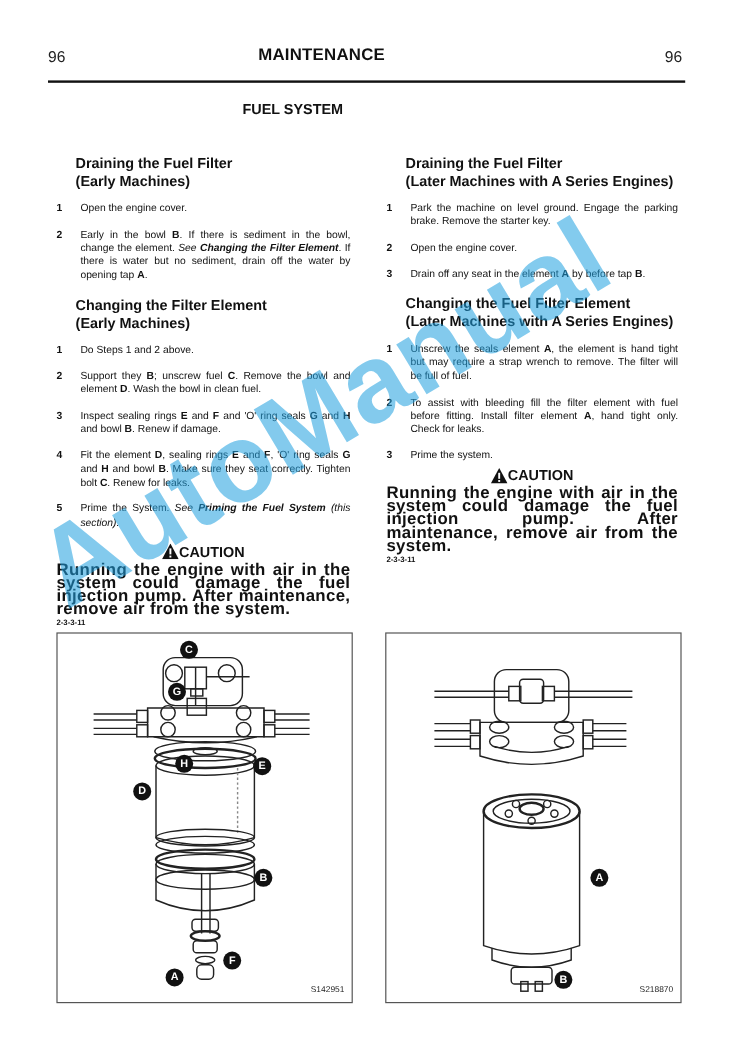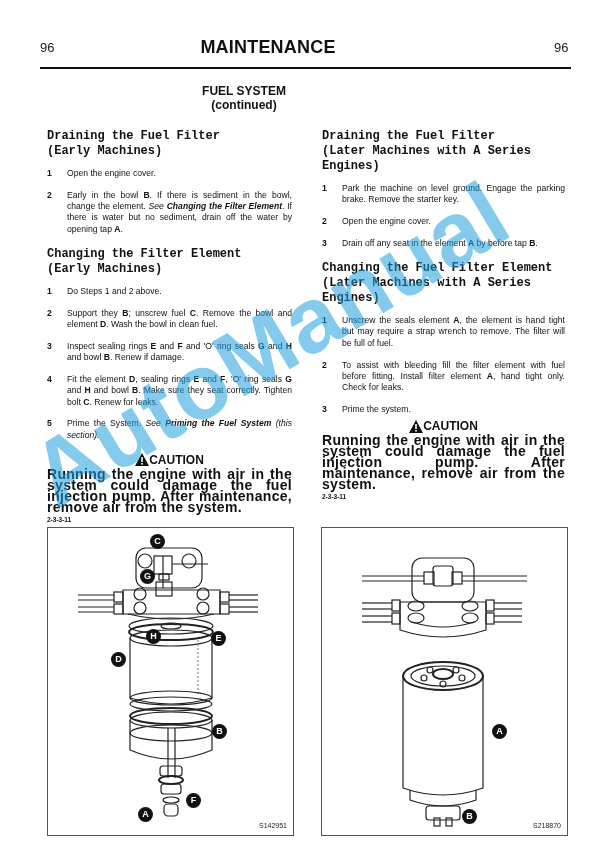--- a/index.html
+++ b/index.html
@@ -4,28 +4,28 @@
 <style>
   html, body { margin: 0; padding: 0; background: #ffffff; }
   body {
     width: 612px; height: 866px; position: relative; overflow: hidden;
     font-family: "Liberation Sans", sans-serif; color: #111;
   }
   .pnum { position: absolute; top: 40px; font-size: 13px; color: #222; }
   .pnum.left { left: 40px; }
   .pnum.right { left: 554px; }
   .page-title { position: absolute; top: 37px; left: 0; width: 536px; text-align: center;
-    font-weight: bold; font-size: 18px; letter-spacing: 0.2px; }
+    font-weight: bold; font-size: 14px; letter-spacing: 0.2px; }
   .rule { position: absolute; top: 67px; left: 40px; width: 531px; height: 2px; background: #111; }
   .section-title { position: absolute; top: 84px; left: 0; width: 488px; text-align: center;
     font-weight: bold; font-size: 12px; line-height: 14px; }
   .col { position: absolute; width: 245px; }
   .col.left { left: 47px; top: 129px; }
   .col.right { left: 322px; top: 129px; width: 243px; }
-  h2 { font-size: 12px; line-height: 15px; margin: 0 0 9px 0; font-weight: bold; font-family: Liberation Mono, monospace; }
+  h2 { font-size: 12px; line-height: 15px; margin: 0 0 9px 16px; font-weight: bold; }
   ol.steps { list-style: none; margin: 0 0 12px 0; padding: 0; }
   ol.steps li { display: flex; font-size: 8.6px; line-height: 11.3px; margin-bottom: 10.5px; }
   ol.steps li .n { width: 20px; flex: 0 0 20px; font-weight: bold; }
   ol.steps li .t { flex: 1; text-align: justify; }
   b.ref { font-weight: bold; }
   i.ref { font-style: italic; }
   .bi { font-weight: bold; font-style: italic; }
   .caution-head { text-align: center; font-weight: bold; font-size: 12px; margin: 4px 0 2px 0; display: flex; align-items: center; justify-content: center; gap: 0; }
   .caution-text { font-weight: bold; font-size: 14px; line-height: 11px; text-align: justify; letter-spacing: 0.3px; }
   .caution-code { font-weight: bold; font-size: 6.5px; margin-top: 3px; }
@@ -42,21 +42,20 @@
 </head>
 <body>
 
 <span class="pnum left">96</span>
 <div class="page-title">MAINTENANCE</div>
 <span class="pnum right">96</span>
 <div class="rule"></div>
 
 <div class="section-title">
   <div>FUEL SYSTEM</div>
-  <div>(continued)</div>
 </div>
 
 <div class="col left">
   <h2>
     <span>Draining the Fuel Filter</span><br>
     <span>(Early Machines)</span>
   </h2>
   <ol class="steps">
     <li>
       <span class="n">1</span>

